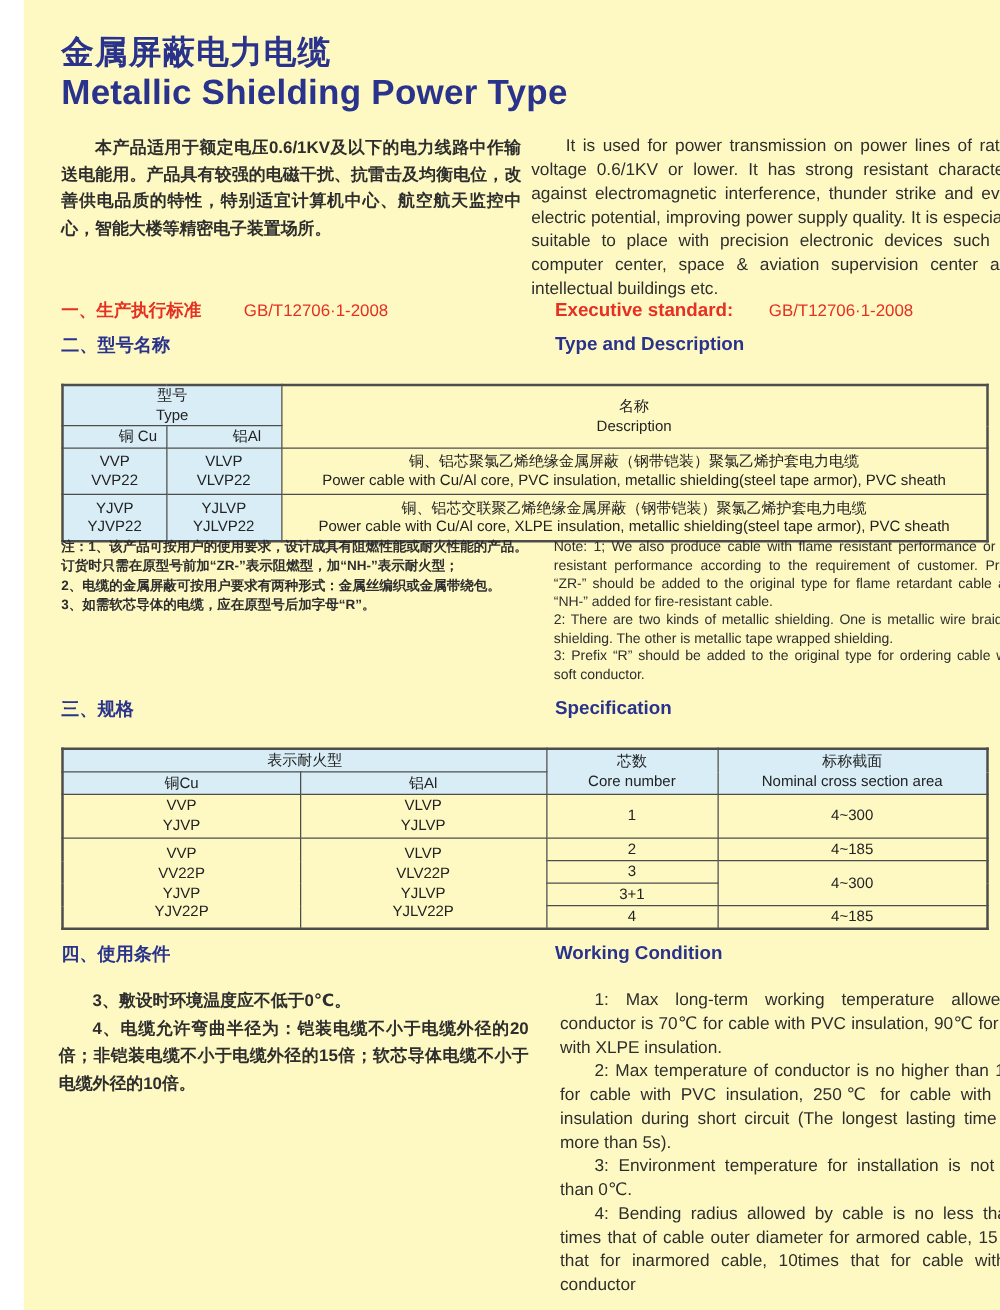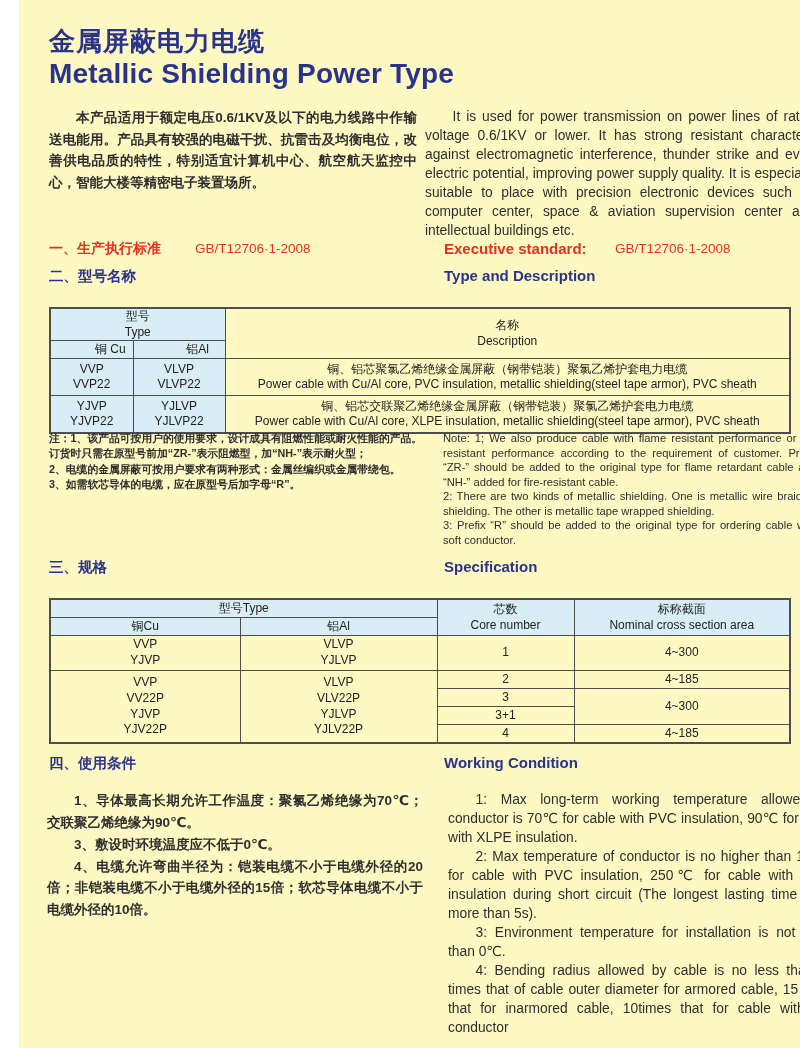--- a/index.html
+++ b/index.html
@@ -166,21 +166,21 @@
 
   <table class="tbl t2">
     <colgroup>
         <col style="width:190px">
         <col style="width:197px">
         <col style="width:137px">
         <col style="width:216px">
       </colgroup>
     <tbody>
         <tr class="r-hdr">
-      <td class="bluebg" colspan="2">型号Type</td>
+      <td class="bluebg" colspan="2">表示耐火型</td>
       <td class="bluebg pre" rowspan="2">芯数
 Core number</td>
       <td class="bluebg pre" rowspan="2">标称截面
 Nominal cross section area</td>
     </tr>
     <tr class="r-hdr">
       <td class="bluebg">铜Cu</td>
       <td class="bluebg">铝Al</td>
     </tr>
     <tr class="r-g1">
@@ -216,21 +216,20 @@
     </tr>
   </tbody>
     </table>
 
   <div class="sec-row sec4">
     <span class="sec-zh">四、使用条件</span>
     <span class="sec-en">Working Condition</span>
   </div>
 
   <div class="work-zh">
-    <p>1、导体最高长期允许工作温度：聚氯乙烯绝缘为70℃；交联聚乙烯绝缘为90℃。</p>
     <p>3、敷设时环境温度应不低于0℃。</p>
     <p>4、电缆允许弯曲半径为：铠装电缆不小于电缆外径的20倍；非铠装电缆不小于电缆外径的15倍；软芯导体电缆不小于电缆外径的10倍。</p>
   </div>
   <div class="work-en">
     <p>1: Max long-term working temperature allowed by conductor is 70℃ for cable with PVC insulation, 90℃ for cable with XLPE insulation.</p>
     <p>2: Max temperature of conductor is no higher than 160℃ for cable with PVC insulation, 250℃ for cable with XLPE insulation during short circuit (The longest lasting time is no more than 5s).</p>
     <p>3: Environment temperature for installation is not lower than 0℃.</p>
     <p>4: Bending radius allowed by cable is no less than 20 times that of cable outer diameter for armored cable, 15 times that for inarmored cable, 10times that for cable with soft conductor</p>
   </div>
 

